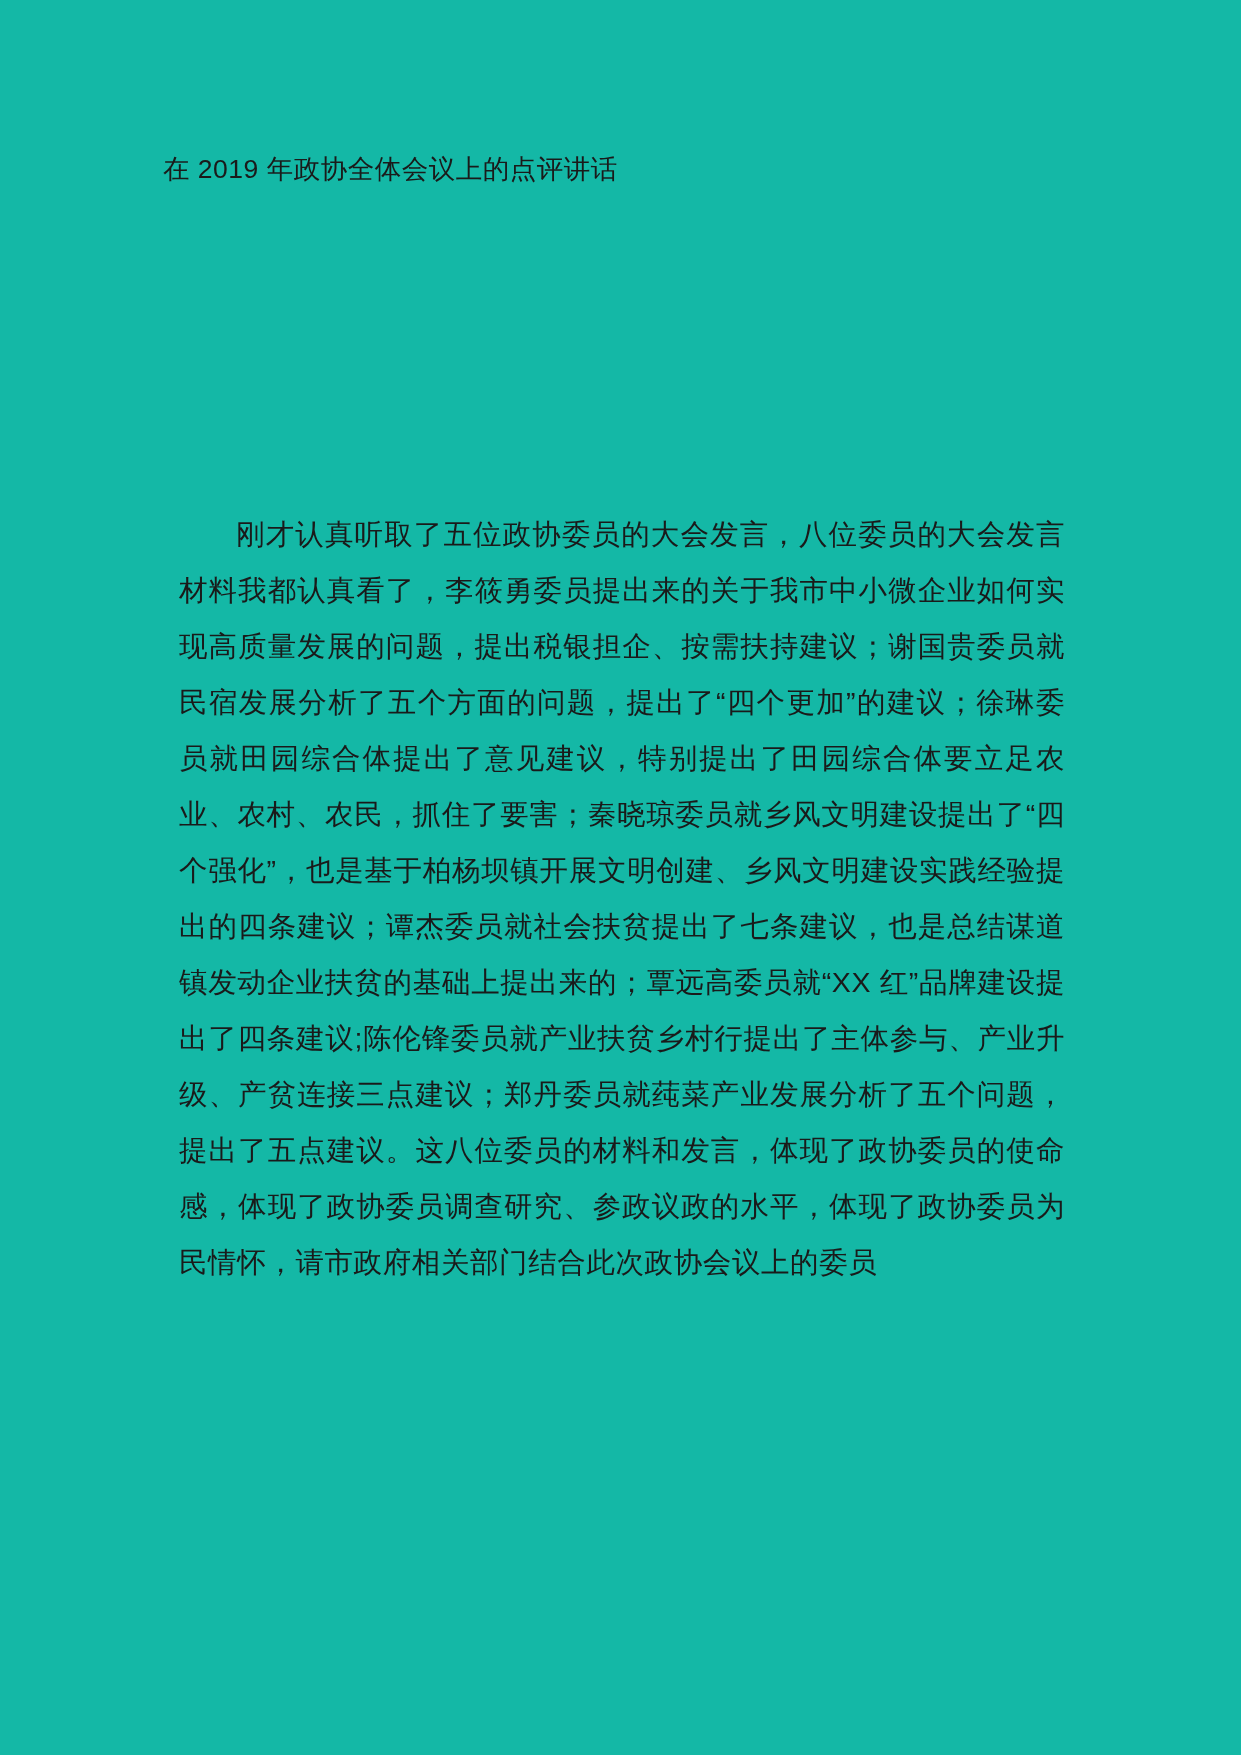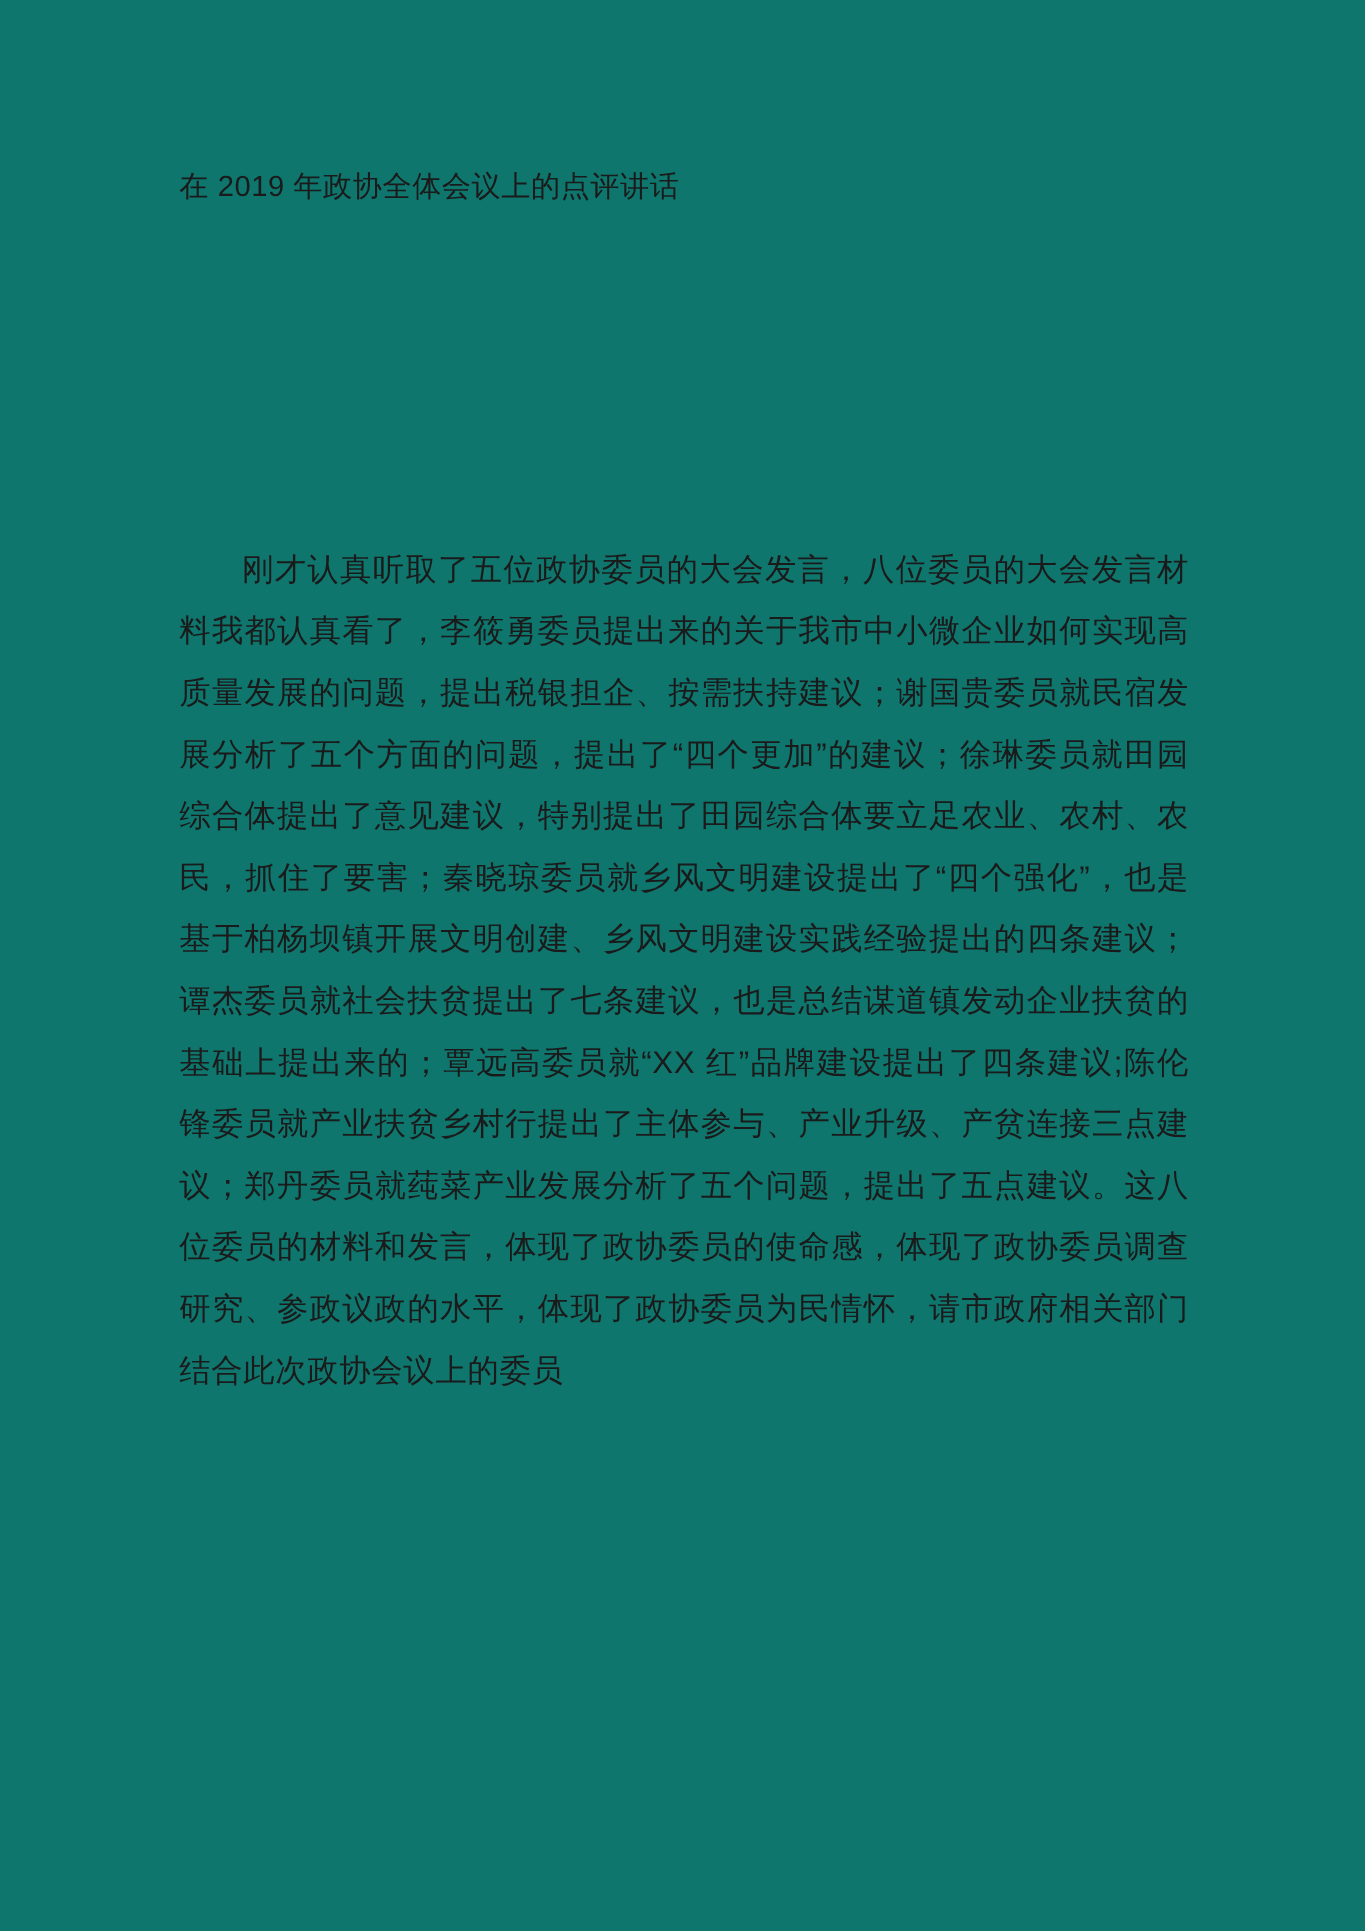--- a/index.html
+++ b/index.html
@@ -13,42 +13,42 @@
     font-family: "Liberation Sans", sans-serif;
     color: #1a1a1a;
     -webkit-font-smoothing: antialiased;
   }
   .page {
     position: relative;
     width: 1241px;
     height: 1755px;
     box-sizing: border-box;
     padding: 150px 160px 60px 163px;
-    background: #0f766e;
+    background: #14b8a6;
   }
   .doc-title {
     font-size: 26.5px;
     line-height: 1.5;
     font-weight: 500;
     letter-spacing: 0.5px;
     color: #1a1a1a;
     margin: 0;
   }
   .spacer {
     height: 300px;
   }
   .body-text {
     font-size: 28.5px;
     line-height: 56px;
     letter-spacing: 0.6px;
     color: #1a1a1a;
     text-align: justify;
     text-justify: inter-ideograph;
     text-indent: 2em;
-    margin: 0;
+    margin: 16px;
     word-break: break-all;
   }
 </style>
 </head>
 <body>
 
 <div class="page">
   <h1 class="doc-title">在 2019 年政协全体会议上的点评讲话</h1>
   <div class="spacer"></div>
   <p class="body-text">刚才认真听取了五位政协委员的大会发言，八位委员的大会发言材料我都认真看了，李筱勇委员提出来的关于我市中小微企业如何实现高质量发展的问题，提出税银担企、按需扶持建议；谢国贵委员就民宿发展分析了五个方面的问题，提出了“四个更加”的建议；徐琳委员就田园综合体提出了意见建议，特别提出了田园综合体要立足农业、农村、农民，抓住了要害；秦晓琼委员就乡风文明建设提出了“四个强化”，也是基于柏杨坝镇开展文明创建、乡风文明建设实践经验提出的四条建议；谭杰委员就社会扶贫提出了七条建议，也是总结谋道镇发动企业扶贫的基础上提出来的；覃远高委员就“XX 红”品牌建设提出了四条建议;陈伦锋委员就产业扶贫乡村行提出了主体参与、产业升级、产贫连接三点建议；郑丹委员就莼菜产业发展分析了五个问题，提出了五点建议。这八位委员的材料和发言，体现了政协委员的使命感，体现了政协委员调查研究、参政议政的水平，体现了政协委员为民情怀，请市政府相关部门结合此次政协会议上的委员</p>

